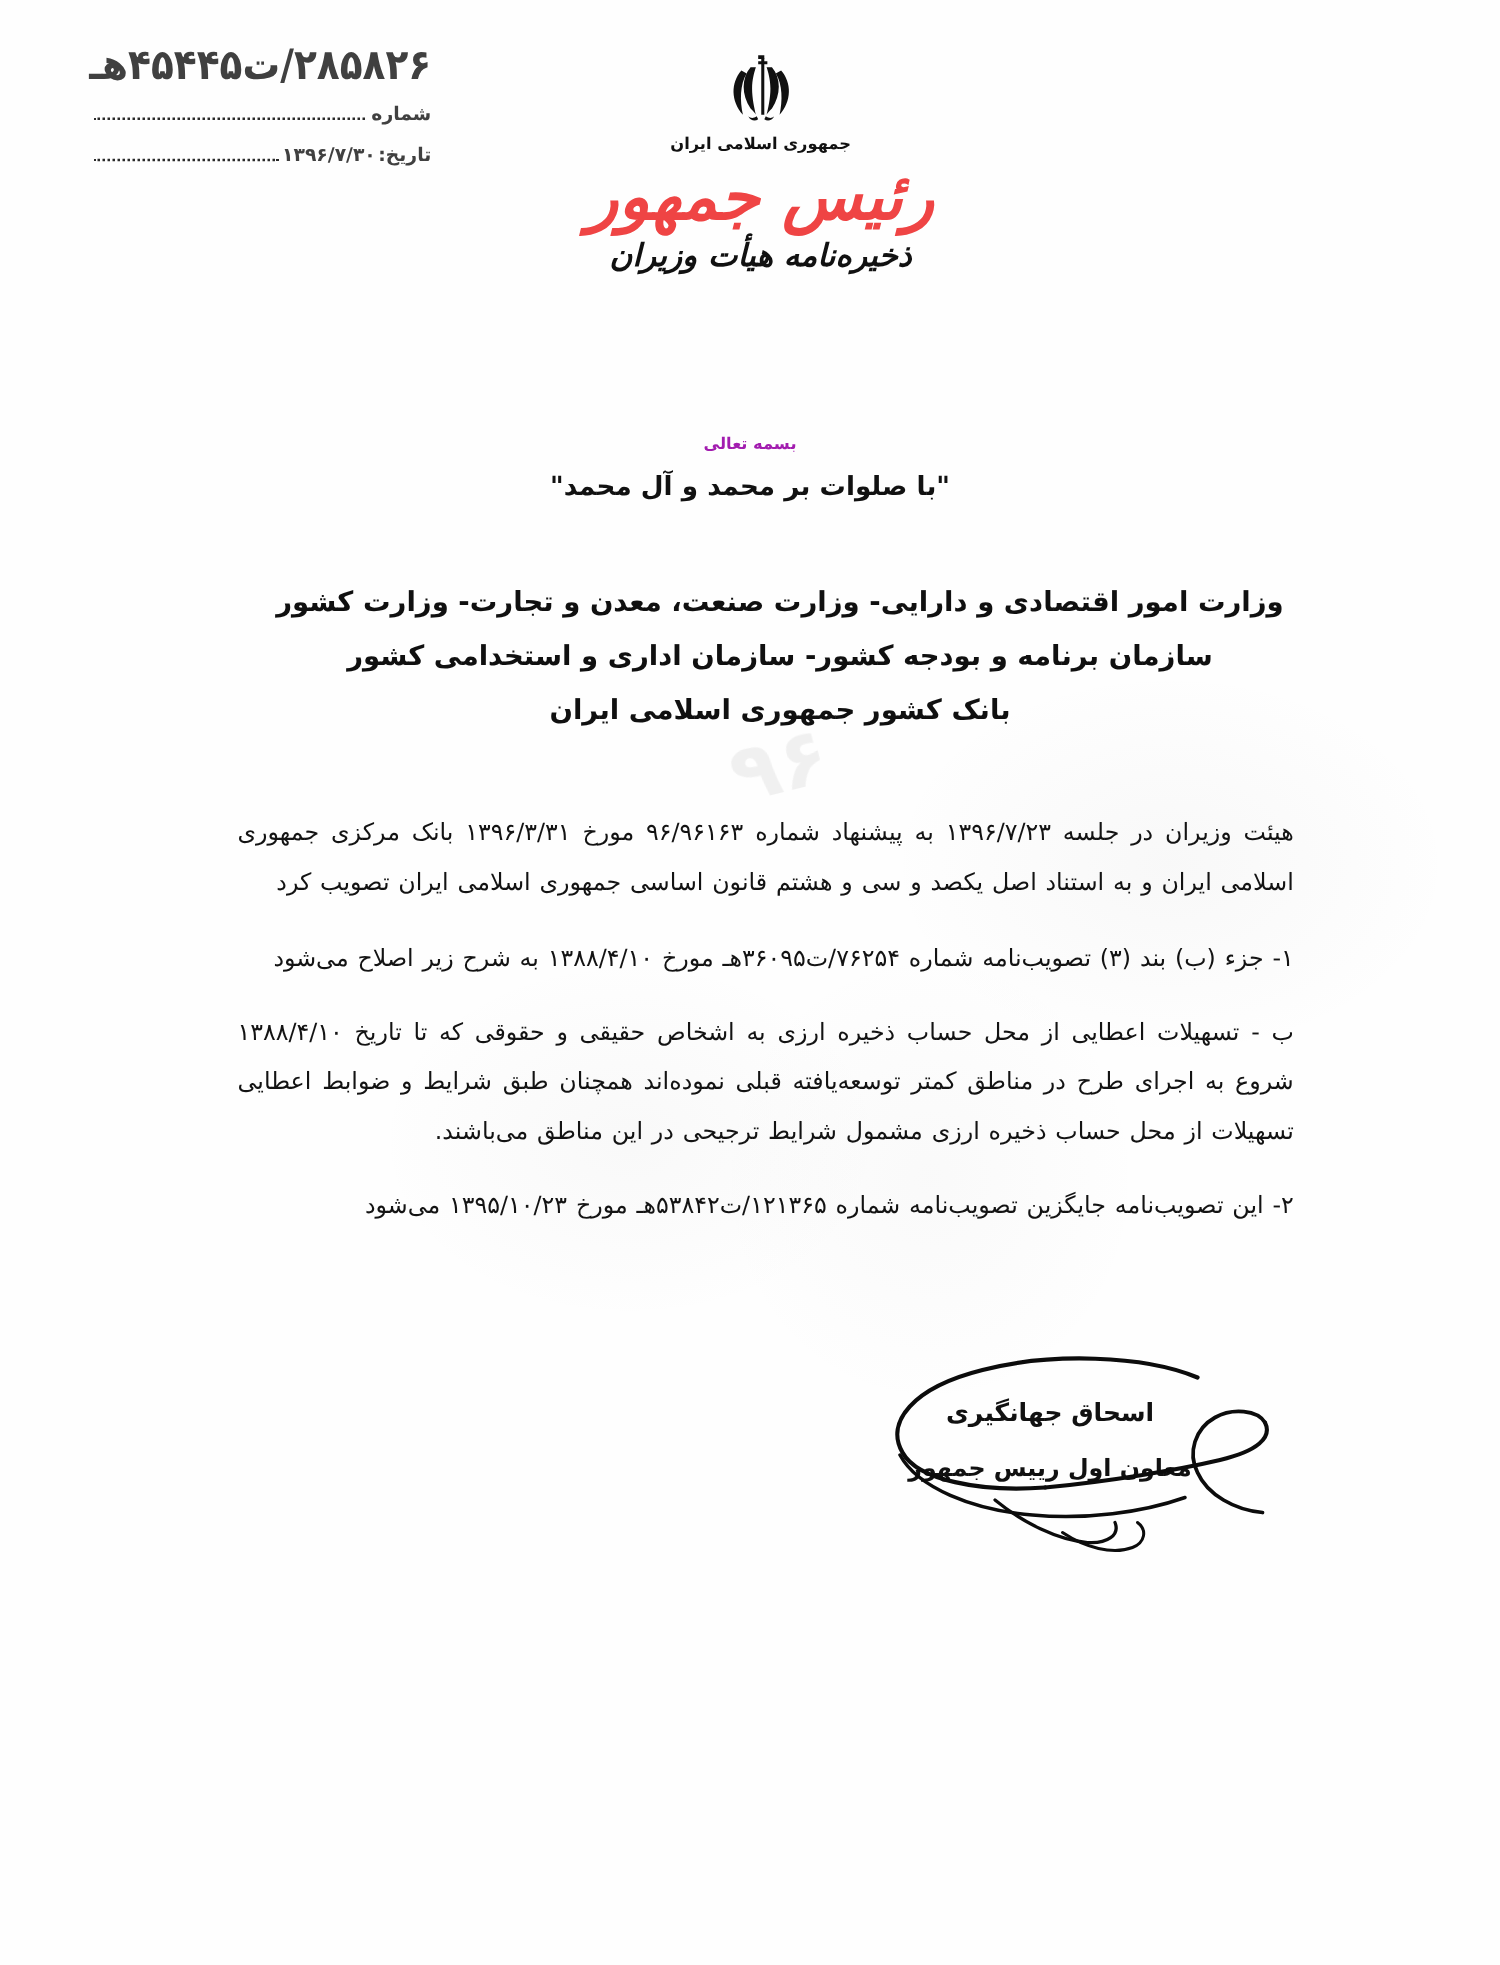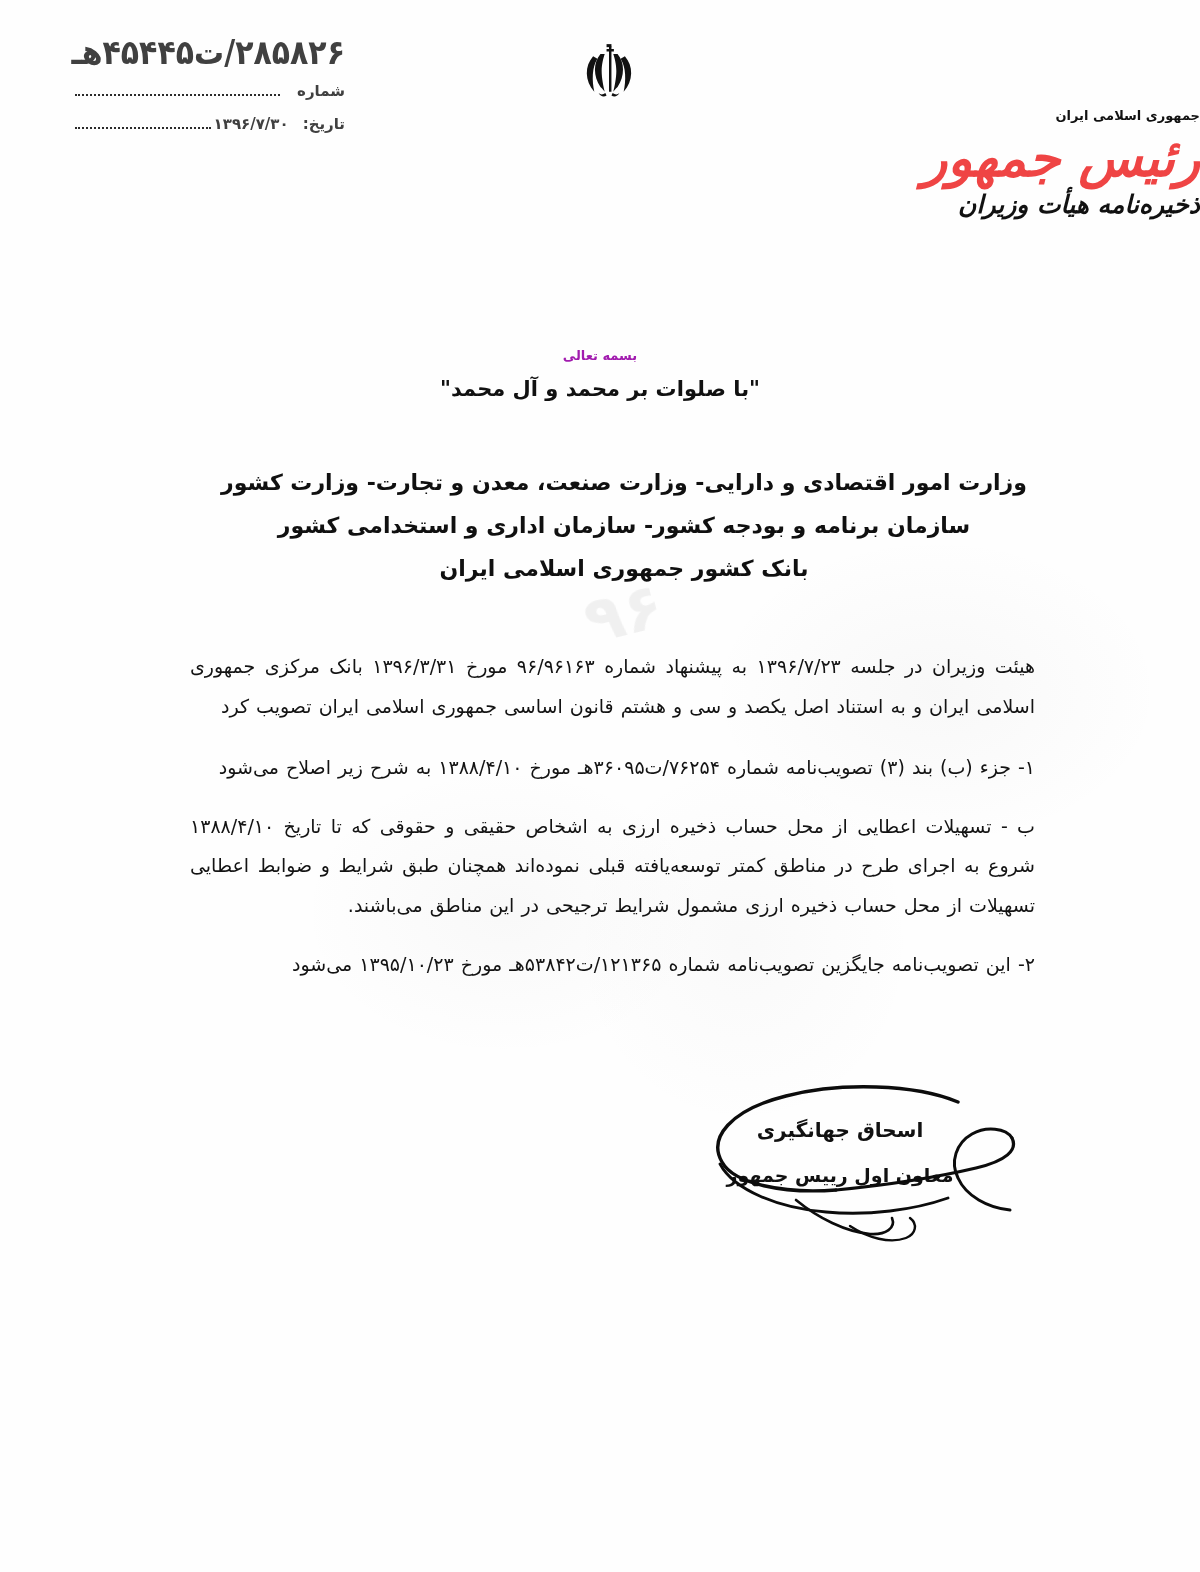--- a/index.html
+++ b/index.html
@@ -75,40 +75,41 @@
   .ref-row {
     display: flex;
     flex-direction: row;
     align-items: baseline;
     justify-content: flex-start;
     margin-top: 13px;
     font-size: 15px;
     font-weight: bold;
     direction: rtl;
   }
-  .ref-row .lbl { white-space: nowrap; margin-left: 14px; }
+  .ref-row .lbl { white-space: nowrap; margin-left: 2px; }
   .ref-row .dots {
     flex: 1;
     border-bottom: 2px dotted #2a2a2a;
     margin: 0 3px 4px 0;
     height: 1px;
   }
   .ref-row .val {
     white-space: nowrap;
     font-size: 15px;
     font-weight: bold;
   }
   .ref-row.date-row { margin-top: 15px; }
 
   
   .letterhead {
     position: absolute;
     left: 0;
     right: 0;
     top: 38px;
+    text-align: center;
     padding-left: 17px;
   }
   .emblem {
     width: 62px;
     height: 66px;
     margin: 0 auto;
     display: block;
   }
   .emblem-caption {
     margin-top: 4px;

